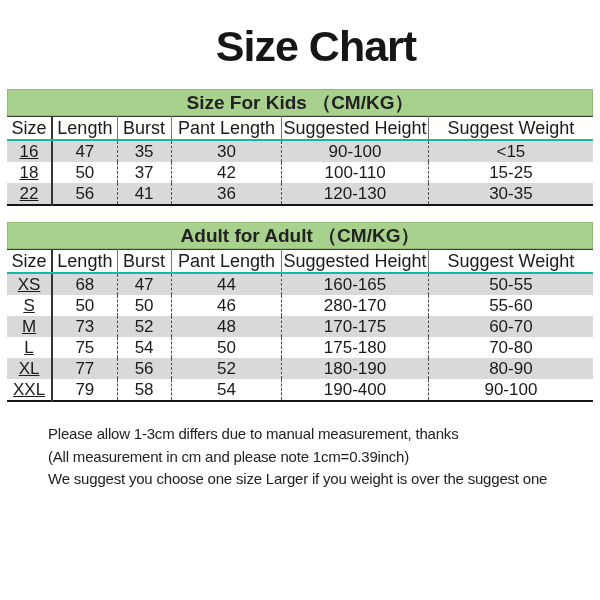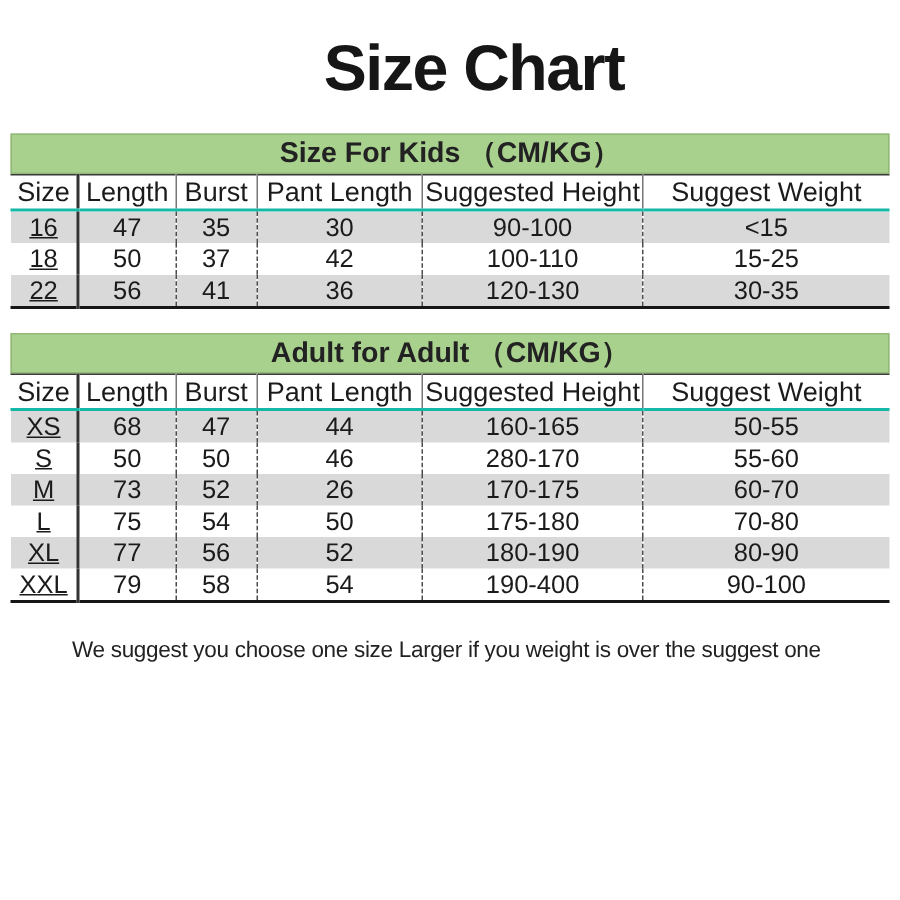--- a/index.html
+++ b/index.html
@@ -172,21 +172,21 @@
           <td>50</td>
           <td>50</td>
           <td>46</td>
           <td>280-170</td>
           <td>55-60</td>
         </tr>
         <tr>
           <td>M</td>
           <td>73</td>
           <td>52</td>
-          <td>26</td>
+          <td>48</td>
           <td>170-175</td>
           <td>60-70</td>
         </tr>
         <tr>
           <td>L</td>
           <td>75</td>
           <td>54</td>
           <td>50</td>
           <td>175-180</td>
           <td>70-80</td>
@@ -205,14 +205,16 @@
           <td>58</td>
           <td>54</td>
           <td>190-400</td>
           <td>90-100</td>
         </tr>
       </tbody>
   </table>
 </div>
 
 <div class="notes">
+    <div class="note-line">Please allow 1-3cm differs due to manual measurement, thanks</div>
+    <div class="note-line">(All measurement in cm and please note 1cm=0.39inch)</div>
     <div class="note-line">We suggest you choose one size Larger if you weight is over the suggest one</div>
   </div>
 
 </body></html>

